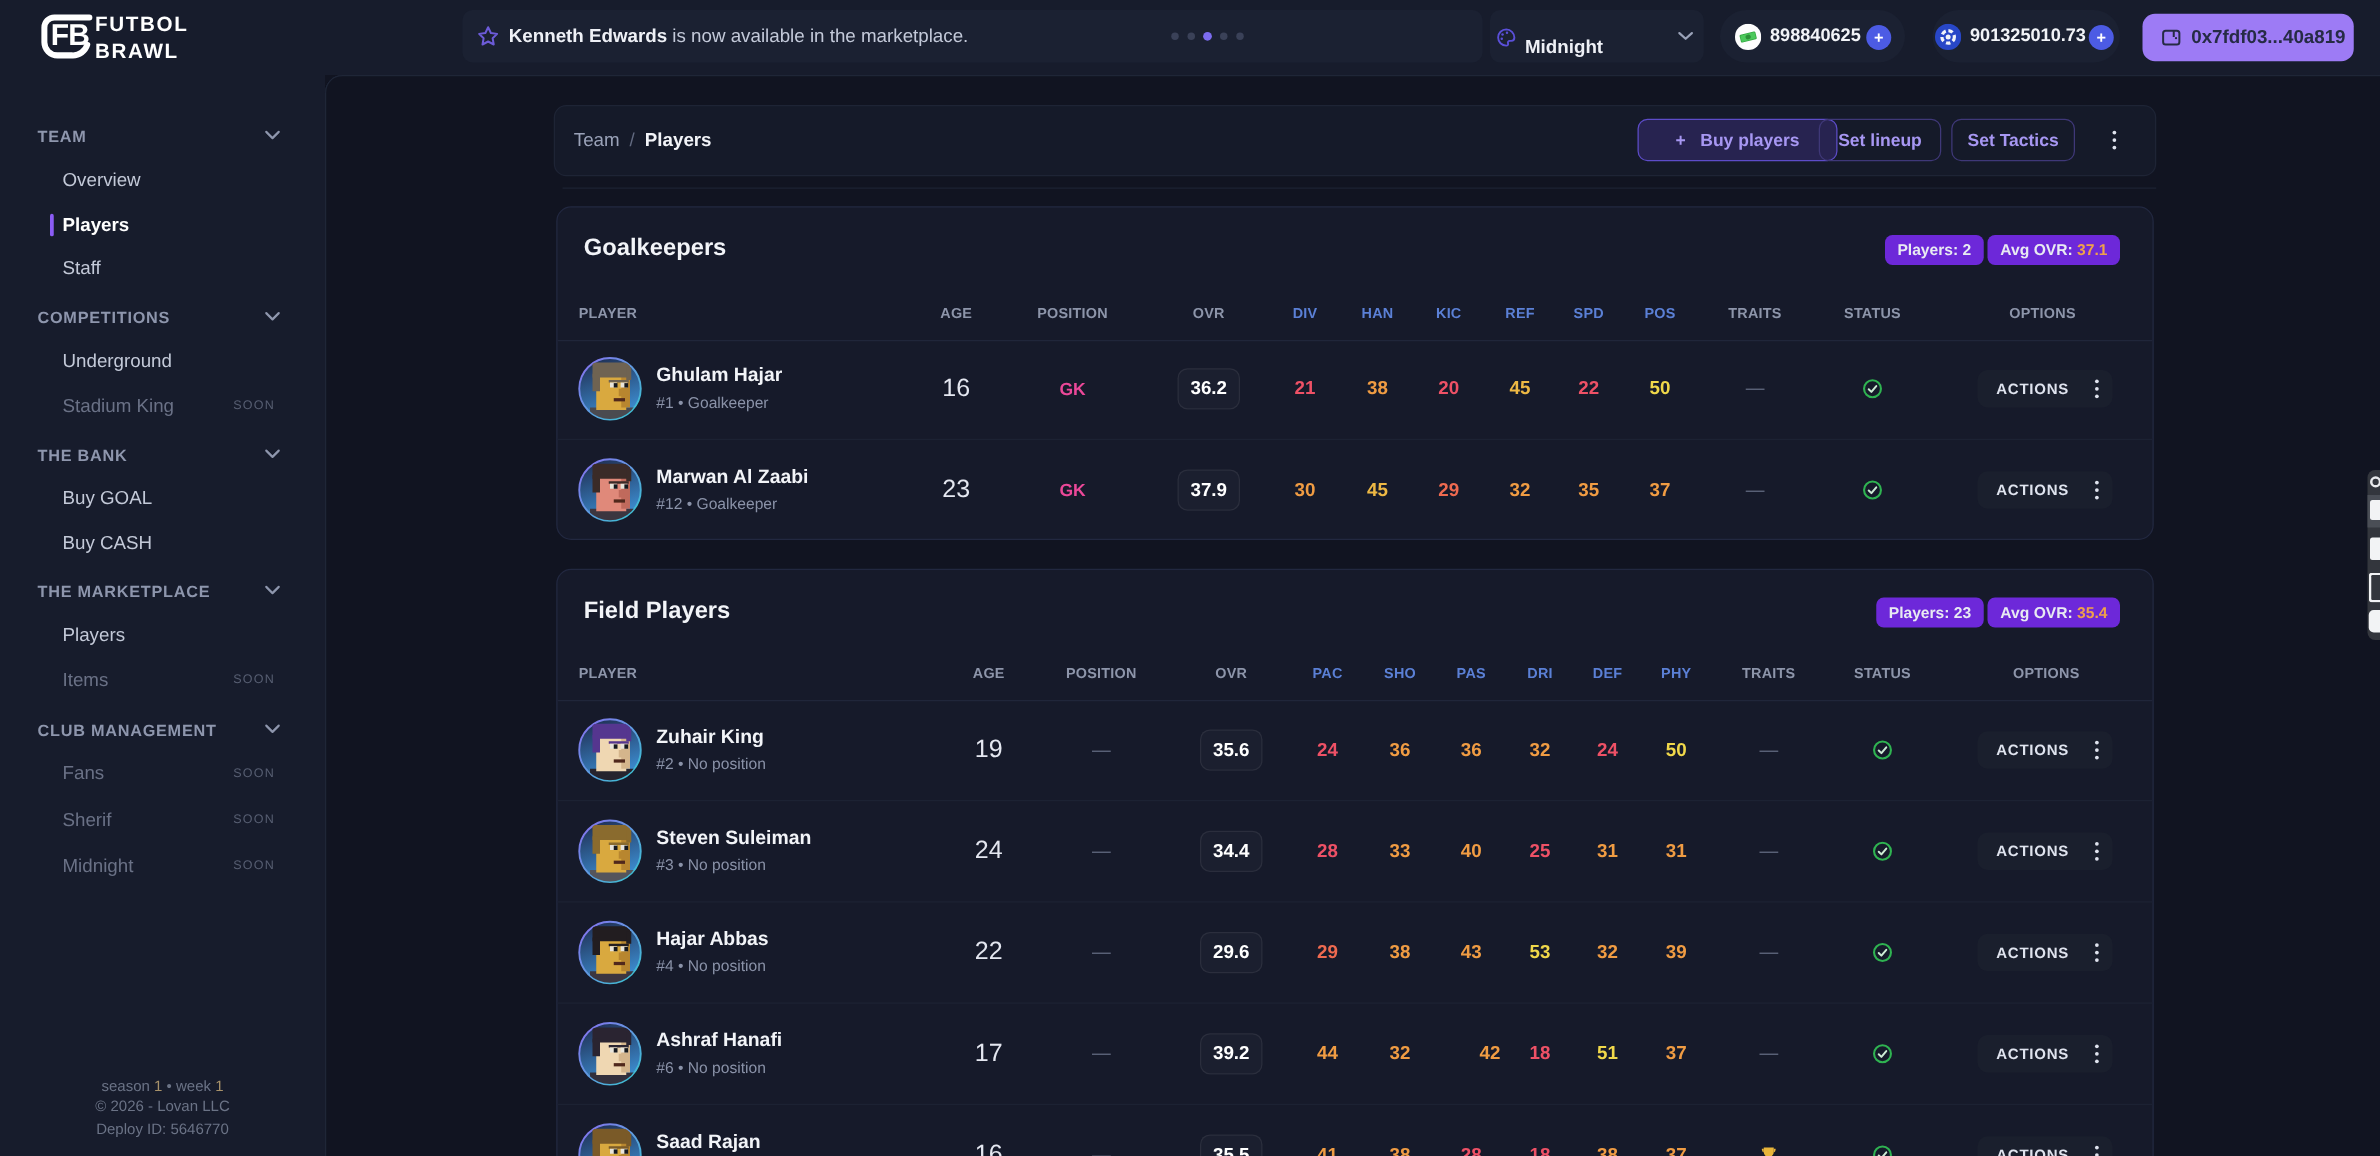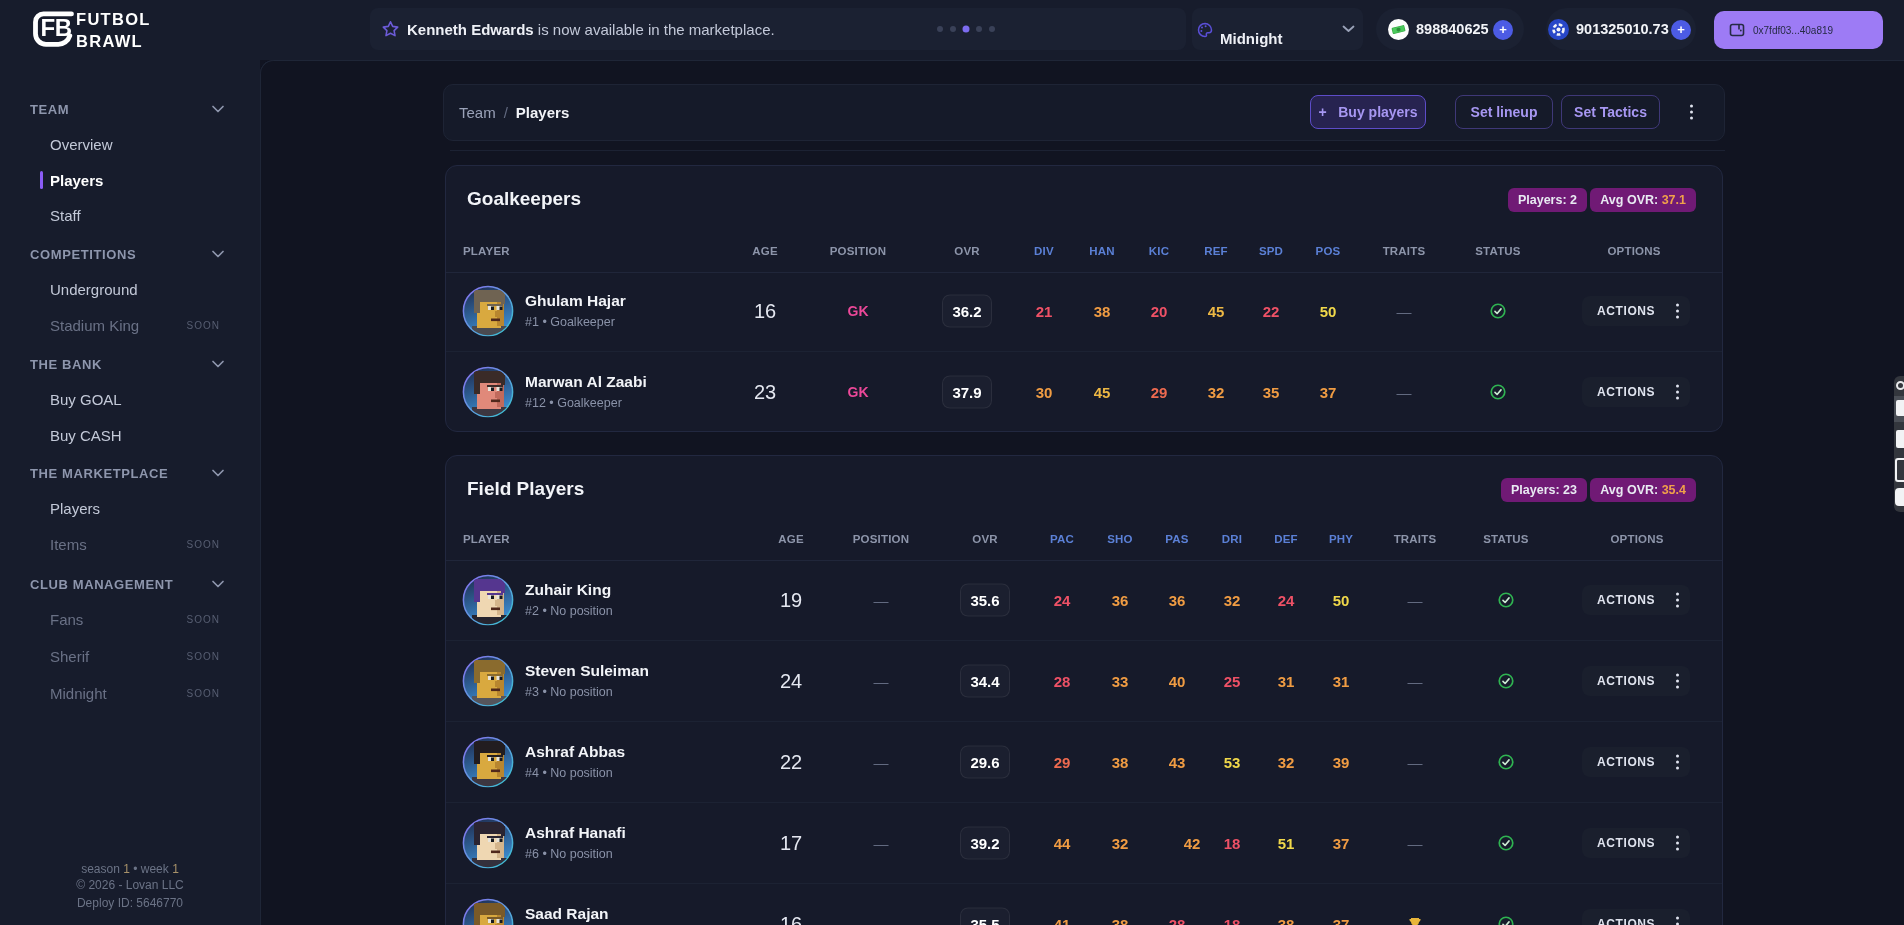--- a/index.html
+++ b/index.html
@@ -8,21 +8,21 @@
 #main{position:absolute;left:260px;top:60px;width:1644px;height:865px;background:#111421;border-top-left-radius:14px;box-shadow:inset 0 1px 0 #1f2637,inset 1px 0 0 #1f2637;}
 .panel{background:#1b2132;border-radius:8px;}
 .sechead{position:absolute;left:30px;font-size:13px;font-weight:bold;letter-spacing:.6px;color:#8e96ad;transform:translateY(-50%)}
 .schev{position:absolute;left:211px;transform:translateY(-50%)}
 .sitem{position:absolute;left:50px;font-size:15px;color:#c3c9d8;transform:translateY(-50%)}
 .sitem.dis{color:#6a7186}
 .soon{position:absolute;right:40px;font-size:10px;letter-spacing:1px;color:#575e72;transform:translateY(-50%)}
 .active-bar{position:absolute;left:40px;width:3px;height:18px;background:#8b5cf6;border-radius:2px;transform:translateY(-50%)}
 .card{position:absolute;left:185px;width:1278px;background:#161a2a;border:1px solid #222840;border-radius:12px;}
 .ctitle{position:absolute;left:21px;top:22px;font-size:19px;font-weight:bold;color:#f2f4f8}
-.cbadge{position:absolute;top:22px;height:24px;line-height:24px;font-size:12.5px;font-weight:bold;color:#e8eaf2;background:#701a75;border-radius:6px;padding:0 10px}
+.cbadge{position:absolute;top:22px;height:24px;line-height:24px;font-size:12.5px;font-weight:bold;color:#e8eaf2;background:#6d28d9;border-radius:6px;padding:0 10px}
 .hdr{position:absolute;font-size:11.5px;font-weight:bold;letter-spacing:.2px;color:#8d95aa;transform:translate(-50%,-50%);white-space:nowrap}
 .hdr.blue{color:#5b80d6}
 .hdr.left{transform:translate(0,-50%)}
 .cell{position:absolute;transform:translate(-50%,-50%);white-space:nowrap}
 .age{font-size:20px;color:#e4e7f0}
 .pos{font-size:14px;font-weight:bold;color:#ec4899}
 .dash{font-size:15px;color:#626a80}
 .ovr{width:50px;height:33px;line-height:31px;text-align:center;font-size:15px;font-weight:bold;color:#fff;background:rgba(255,255,255,.025);border:1px solid rgba(255,255,255,.07);border-radius:8px}
 .st{font-size:15px;font-weight:bold}
 .r{color:#ee5166}.ro{color:#ee6a50}.o{color:#f09c43}.g{color:#edb844}.y{color:#f0d84a}
@@ -83,21 +83,21 @@
 <circle cx="10.5" cy="10.5" r="2" fill="#f2f4f8"></circle>
     </svg>
 <div class="abs tb-num" style="left:1576px;top:29px;transform:translateY(-50%)">901325010.73</div>
 <div class="pluscirc" style="left:1671px">+</div>
 <div class="abs" style="left:1714px;top:11px;width:169px;height:38px;background:#9d7bf5;border-radius:10px"></div>
 <svg class="abs" style="left:1729px;top:22px" width="16" height="16" viewBox="0 0 16 16">
 <rect x="1.5" y="2.5" width="13" height="11" rx="2" fill="none" stroke="#262b45" stroke-width="1.6"></rect>
 <path d="M10 2.5 v5" stroke="#262b45" stroke-width="1.6"></path>
       <circle cx="11.8" cy="8.5" r="0.9" fill="#262b45"></circle>
     </svg>
-<div class="abs" style="left:1753px;top:30px;transform:translateY(-50%);font-size:10px;font-weight:normal;color:#262b45">0x7fdf03...40a819</div>
+<div class="abs" style="left:1753px;top:30px;transform:translateY(-50%);font-size:15px;font-weight:bold;color:#262b45">0x7fdf03...40a819</div>
 </div>
 <div id="sidebar">
 <div class="sechead" style="top:49px">TEAM</div>
     <div class="schev" style="top:49px"><svg width="14" height="9" viewBox="0 0 14 9">
         <path d="M2 1.5 L7 6.5 L12 1.5" fill="none" stroke="#8e96ad" stroke-width="1.7" stroke-linecap="round" stroke-linejoin="round"></path>
       </svg></div>
 <div class="sitem" style="top:84px;">Overview</div>
 <div class="active-bar" style="top:120px"></div>
     <div class="sitem" style="top:120px;color:#fff;font-weight:bold;">Players</div>
 <div class="sitem" style="top:155px;">Staff</div>
@@ -131,21 +131,21 @@
     <div class="soon" style="top:596px">SOON</div>
 <div class="sitem dis" style="top:633px;">Midnight</div>
     <div class="soon" style="top:633px">SOON</div>
 <div class="abs" style="left:0;width:260px;top:802px;text-align:center;font-size:12px;color:#6b7386">season <span style="color:#a8926a">1</span> • week <span style="color:#a8926a">1</span></div>
 <div class="abs" style="left:0;width:260px;top:818px;text-align:center;font-size:12px;color:#6b7386">© 2026 - Lovan LLC</div>
 <div class="abs" style="left:0;width:260px;top:836px;text-align:center;font-size:12px;color:#6b7386">Deploy ID: 5646770</div>
 </div>
 <div id="main">
 <div class="abs" style="left:183px;top:24px;width:1282px;height:57px;background:#151a29;border:1px solid #1e2435;border-radius:10px"></div>
 <div class="abs" style="left:199px;top:52px;transform:translateY(-50%);font-size:15px;color:#9aa2b8">Team<span style="color:#626a80;margin:0 8px">/</span><b style="color:#f2f4f8">Players</b></div>
-<div class="btn" style="left:1050px;top:35px;width:116px;line-height:32px;background:#272350;border-color:#5d4cc8">+&nbsp;&nbsp; Buy players</div>
+<div class="btn" style="left:1050px;top:35px;width:160px;line-height:32px;background:#272350;border-color:#5d4cc8">+&nbsp;&nbsp; Buy players</div>
 <div class="btn" style="left:1195px;top:35px;width:98px;line-height:32px;background:transparent;border-color:#3f3878">Set lineup</div>
 <div class="btn" style="left:1301px;top:35px;width:99px;line-height:32px;background:transparent;border-color:#3f3878">Set Tactics</div>
 <span class="kdots" style="left:1430px;top:52px;height:15px">
       <i style="top:0"></i>
       <i style="top:6px"></i>
       <i style="top:12px"></i>
     </span>
 <div class="abs" style="left:190px;top:90px;width:1275px;height:1px;background:#1c2233"></div>
 <div class="card" style="top:105px;height:267px;overflow:hidden">
       <div class="ctitle">Goalkeepers</div>
@@ -439,21 +439,21 @@
 <rect x="39" y="9" width="4" height="10" fill="#221d20"></rect>
 <rect x="25" y="19" width="16" height="2" fill="#221d20"></rect>
 <rect x="26" y="21" width="5.5" height="4" fill="#e8e4da"></rect>
 <rect x="29" y="21.5" width="3" height="3.5" fill="#16191f"></rect>
 <rect x="34.5" y="21" width="5.5" height="4" fill="#e8e4da"></rect>
 <rect x="37.5" y="21.5" width="3" height="3.5" fill="#16191f"></rect>
 <rect x="33" y="26" width="4" height="6" fill="#b8862f"></rect>
 <rect x="29" y="33.5" width="9" height="2.6" fill="#50281c"></rect>
 </g>
       </svg>
-      <div class="abs nm" style="left:79px;top:296px;transform:translateY(-50%)">Ashraf Abbas</div>
+      <div class="abs nm" style="left:79px;top:296px;transform:translateY(-50%)">Hajar Abbas</div>
       <div class="abs sub" style="left:79px;top:317px;transform:translateY(-50%)">#4 • No position</div>
       <div class="cell age" style="left:345px;top:306px">22</div>
       <div class="cell dash" style="left:435px;top:306px">—</div>
       <div class="cell" style="left:539px;top:306px">
         <div class="ovr">29.6</div>
       </div>
       <div class="cell st ro" style="left:616px;top:306px">29</div>
       <div class="cell st o" style="left:674px;top:306px">38</div>
       <div class="cell st o" style="left:731px;top:306px">43</div>
       <div class="cell st y" style="left:786px;top:306px">53</div>

